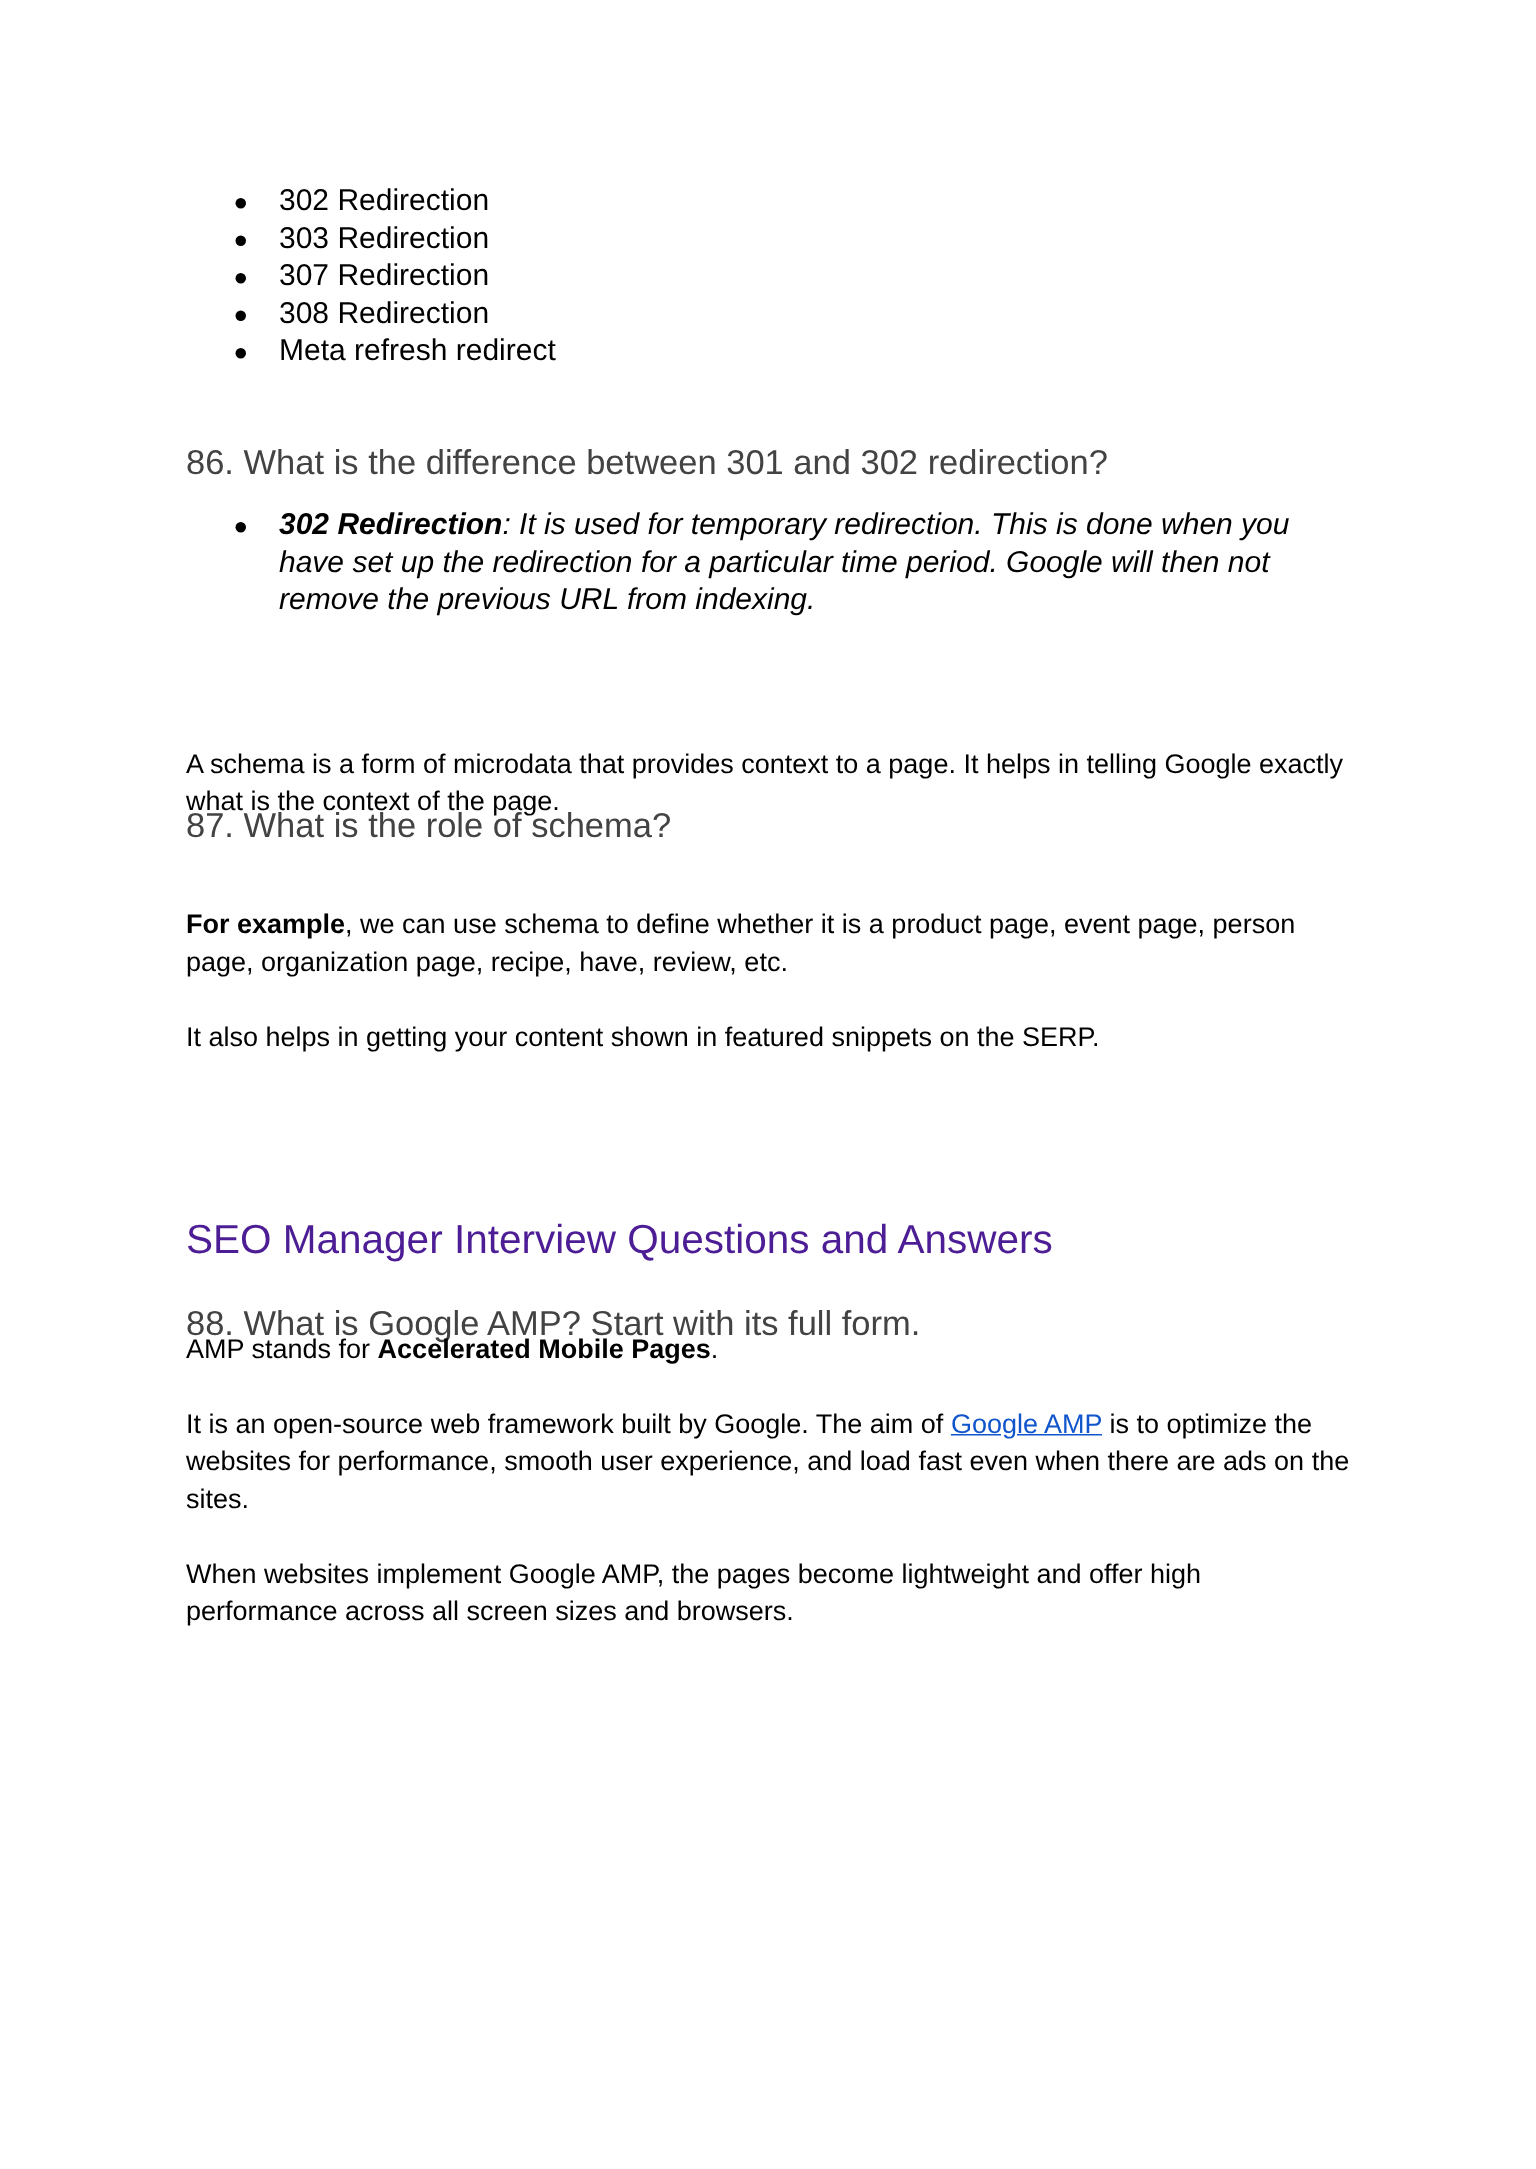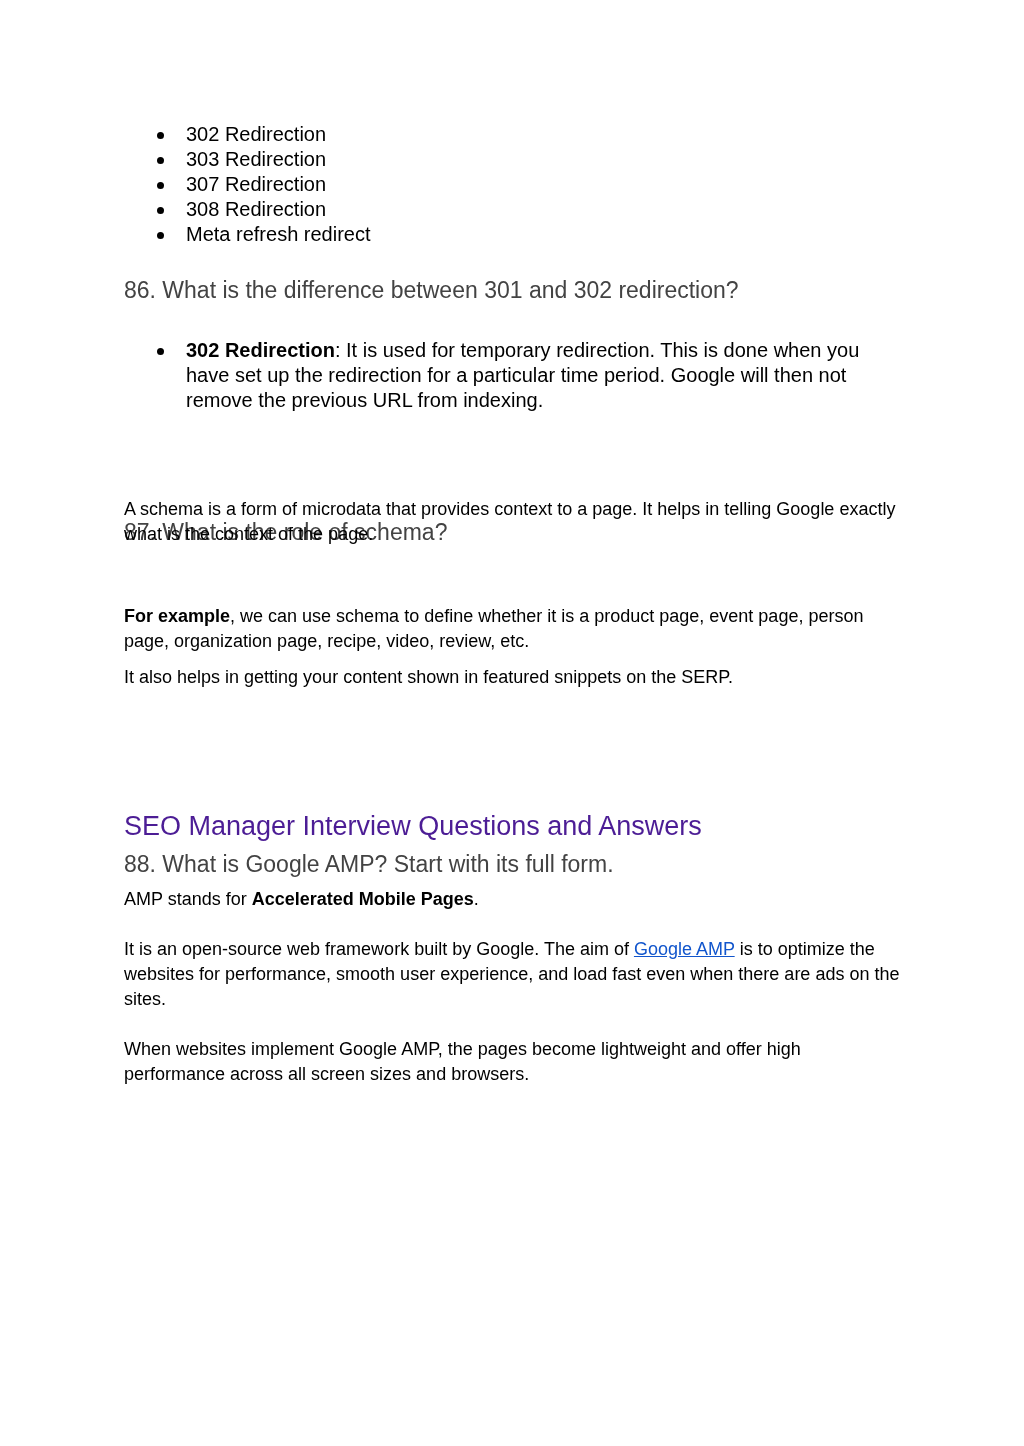--- a/index.html
+++ b/index.html
@@ -2,21 +2,21 @@
 <html><head>
   <meta charset="utf-8">
   <style>
     html, body { margin: 0; padding: 0; background: #ffffff; }
     body { width: 1024px; height: 1446px; position: relative; overflow: hidden;
            font-family: "Liberation Sans", sans-serif; color: #000000; }
     .page { position: absolute; left: 124px; top: 0; width: 780px; }
     .list { position: absolute; left: 0; margin: 0; padding: 0; list-style: none; }
     .li { position: relative; padding-left: 62px; font-size: 20px; line-height: 25px; }
     .bullet { position: absolute; left: 33px; top: 10px; width: 7px; height: 7px; border-radius: 50%; background: #000; }
-    .h { position: absolute; left: 0; font-size: 23px; color: #434343; line-height: 30px; white-space: nowrap; }
+    .h { position: absolute; left: 0; font-size: 23px; color: #434343; line-height: 30px; white-space: nowrap; margin-top: 18px; }
     .p { position: absolute; left: 0; width: 780px; font-size: 18px; line-height: 25px; }
     .title { position: absolute; left: 0; width: 772px; text-align: left; font-size: 27px; color: #4c1d95; line-height: 34px; margin-top: 24px; }
     b { font-weight: bold; }
     a.link { color: #1155cc; text-decoration: underline; }
   </style>
 </head>
 <body>
 
 <div class="page">
 
@@ -24,27 +24,27 @@
     <li class="li"><span class="bullet"></span><span>302 Redirection</span></li>
     <li class="li"><span class="bullet"></span><span>303 Redirection</span></li>
     <li class="li"><span class="bullet"></span><span>307 Redirection</span></li>
     <li class="li"><span class="bullet"></span><span>308 Redirection</span></li>
     <li class="li"><span class="bullet"></span><span>Meta refresh redirect</span></li>
   </ul>
 
   <div class="h" style="top:275px;">86. What is the difference between 301 and 302 redirection?</div>
 
   <ul class="list" style="top:313px; width:780px;">
-    <li class="li" style="margin-top:25px;"><span class="bullet"></span><b>302 Redirection</b><span>: It is used for temporary redirection. This is done when you have set up the redirection for a particular time period. Google will then not remove the previous URL from indexing.</span></li>
+    <li class="li" style="margin-top:25px;font-style:italic;"><span class="bullet"></span><b>302 Redirection</b><span>: It is used for temporary redirection. This is done when you have set up the redirection for a particular time period. Google will then not remove the previous URL from indexing.</span></li>
   </ul>
 
   <div class="h" style="top:517px;text-align:center;">87. What is the role of schema?</div>
   <div class="p" style="top:497px;">A schema is a form of microdata that provides context to a page. It helps in telling Google exactly what is the context of the page.</div>
-  <div class="p" style="top:604px;"><b>For example</b><span>, we can use schema to define whether it is a product page, event page, person page, organization page, recipe, video, review, etc.</span></div>
-  <div class="p" style="top:665px;">It also helps in getting your content shown in featured snippets on the SERP.</div>
+  <div class="p" style="top:604px;"><b>For example</b><span>, we can use schema to define whether it is a product page, event page, person page, organization page, recipe, have, review, etc.</span></div>
+  <div class="p" style="top:679px;">It also helps in getting your content shown in featured snippets on the SERP.</div>
 
   <div class="title" style="top:785px;">SEO Manager Interview Questions and Answers</div>
 
   <div class="h" style="top:849px;">88. What is Google AMP? Start with its full form.</div>
   <div class="p" style="top:887px;"><span>AMP stands for </span><b>Accelerated Mobile Pages</b><span>.</span></div>
   <div class="p" style="top:937px;"><span>It is an open-source web framework built by Google. The aim of </span><a class="link" href="#">Google AMP</a><span> is to optimize the websites for performance, smooth user experience, and load fast even when there are ads on the sites.</span></div>
   <div class="p" style="top:1037px;">When websites implement Google AMP, the pages become lightweight and offer high performance across all screen sizes and browsers.</div>
 
 </div>
 

